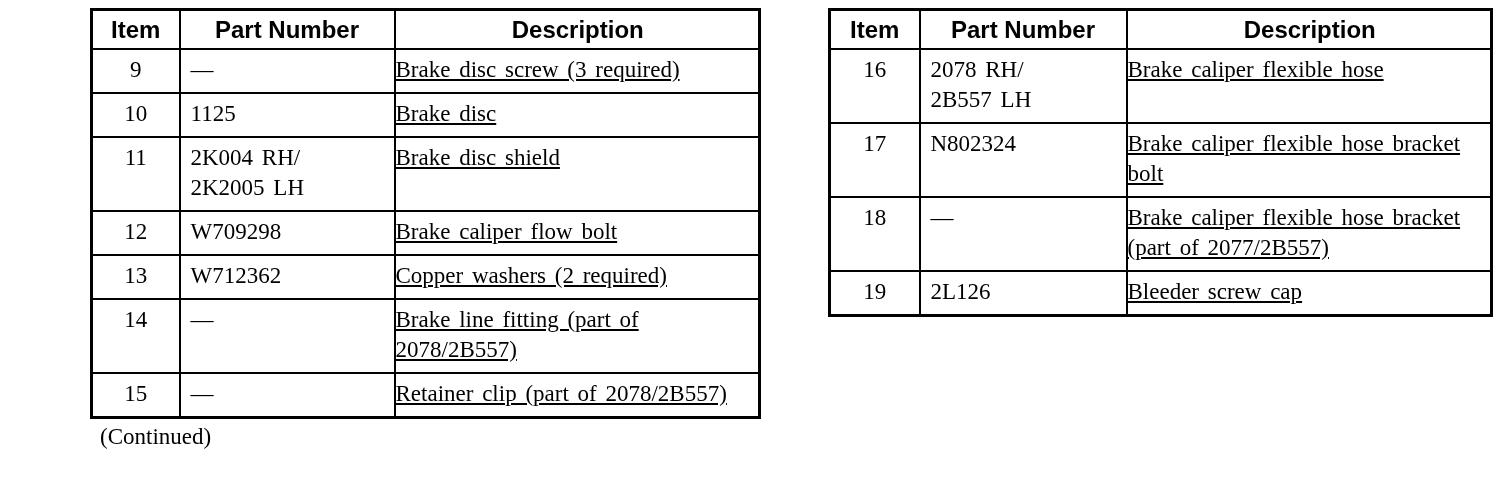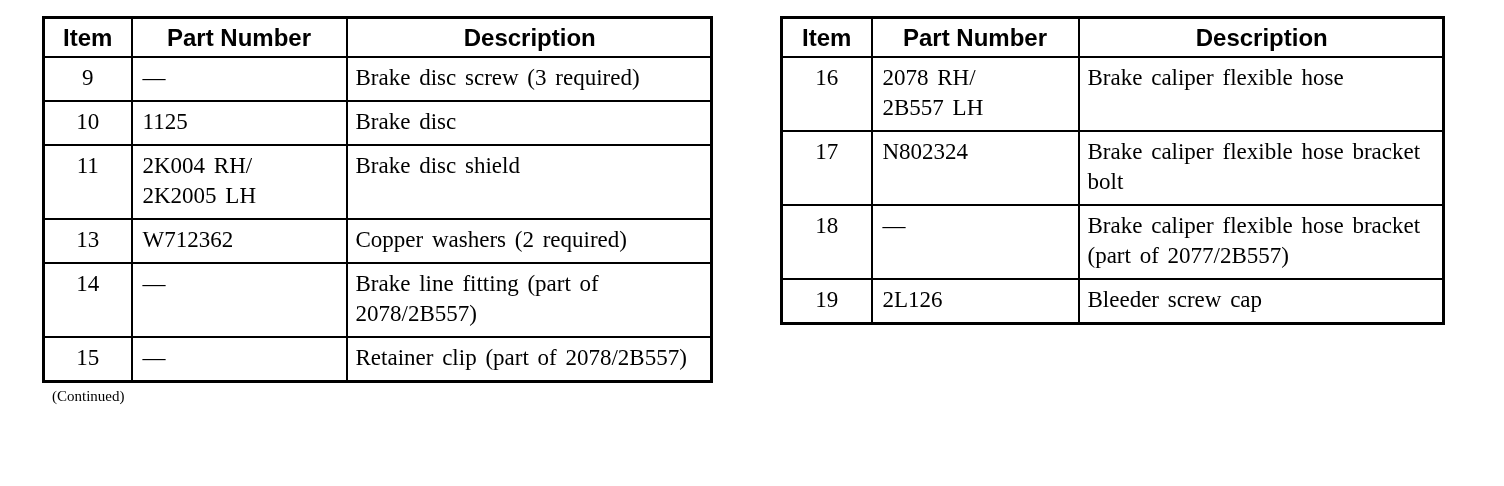--- a/index.html
+++ b/index.html
@@ -5,21 +5,21 @@
   * { margin: 0; padding: 0; box-sizing: border-box; }
   html, body {
     width: 1504px; height: 486px;
     background: #ffffff;
     font-family: "Liberation Serif", serif;
     color: #000000;
     overflow: hidden;
   }
   .page { position: relative; width: 1504px; height: 486px; background: #ffffff; }
 
-  .table-block { position: absolute; top: 16px; }
+  .table-block { position: absolute; top: 8px; margin-left: 48px; }
   .tbl-left  { left: 42px; }
   .tbl-right { left: 780px; }
 
   table {
     border-collapse: collapse;
     border: 3px solid #000000;
     table-layout: fixed;
     background: #ffffff;
   }
   .tbl-left  table { width: 671px; }
@@ -41,30 +41,30 @@
   td {
     font-family: "Liberation Serif", serif;
     font-size: 23px;
     line-height: 30px;
     padding: 5px 8px 7px 8px;
     vertical-align: top;
     word-spacing: 3px;
   }
   td.col0 { text-align: center; }
   td.col1 { text-align: left; padding-left: 10px; white-space: pre-line; }
-  td.col2 { text-align: left; padding-left: 8px; padding-right: 14px; }
+  td.col2 { text-align: left; padding-left: 0; padding-right: 14px; text-decoration: underline; }
 
   .tbl-left  th.col0, .tbl-left  td.col0 { width: 88px; }
   .tbl-left  th.col1, .tbl-left  td.col1 { width: 215px; }
   .tbl-right th.col0, .tbl-right td.col0 { width: 90px; }
   .tbl-right th.col1, .tbl-right td.col1 { width: 207px; }
 
   .continued {
     font-family: "Liberation Serif", serif;
-    font-size: 15px;
+    font-size: 23px;
     margin-top: 5px;
     padding-left: 10px;
   }
 </style>
 </head>
 <body>
 
 <div class="page">
 
   <div class="table-block tbl-left">
@@ -85,20 +85,25 @@
           <tr>
             <td class="col0">10</td>
             <td class="col1">1125</td>
             <td class="col2">Brake disc</td>
           </tr>
           <tr>
             <td class="col0">11</td>
             <td class="col1">2K004 RH/
 2K2005 LH</td>
             <td class="col2">Brake disc shield</td>
+          </tr>
+          <tr>
+            <td class="col0">12</td>
+            <td class="col1">W709298</td>
+            <td class="col2">Brake caliper flow bolt</td>
           </tr>
           <tr>
             <td class="col0">13</td>
             <td class="col1">W712362</td>
             <td class="col2">Copper washers (2 required)</td>
           </tr>
           <tr>
             <td class="col0">14</td>
             <td class="col1">—</td>
             <td class="col2">Brake line fitting (part of 2078/2B557)</td>

